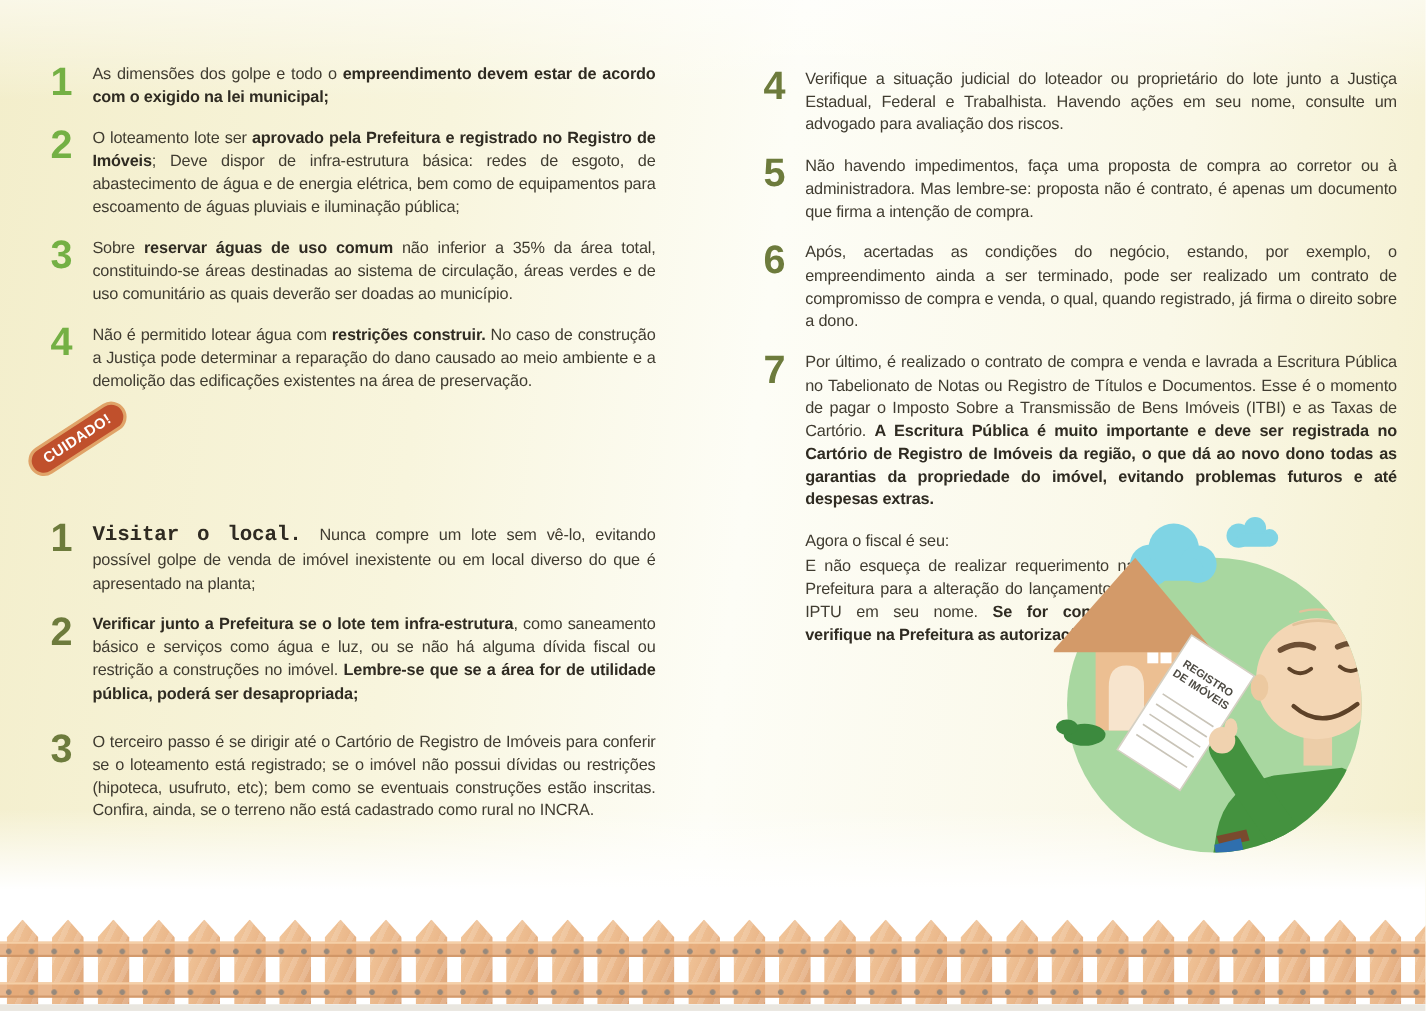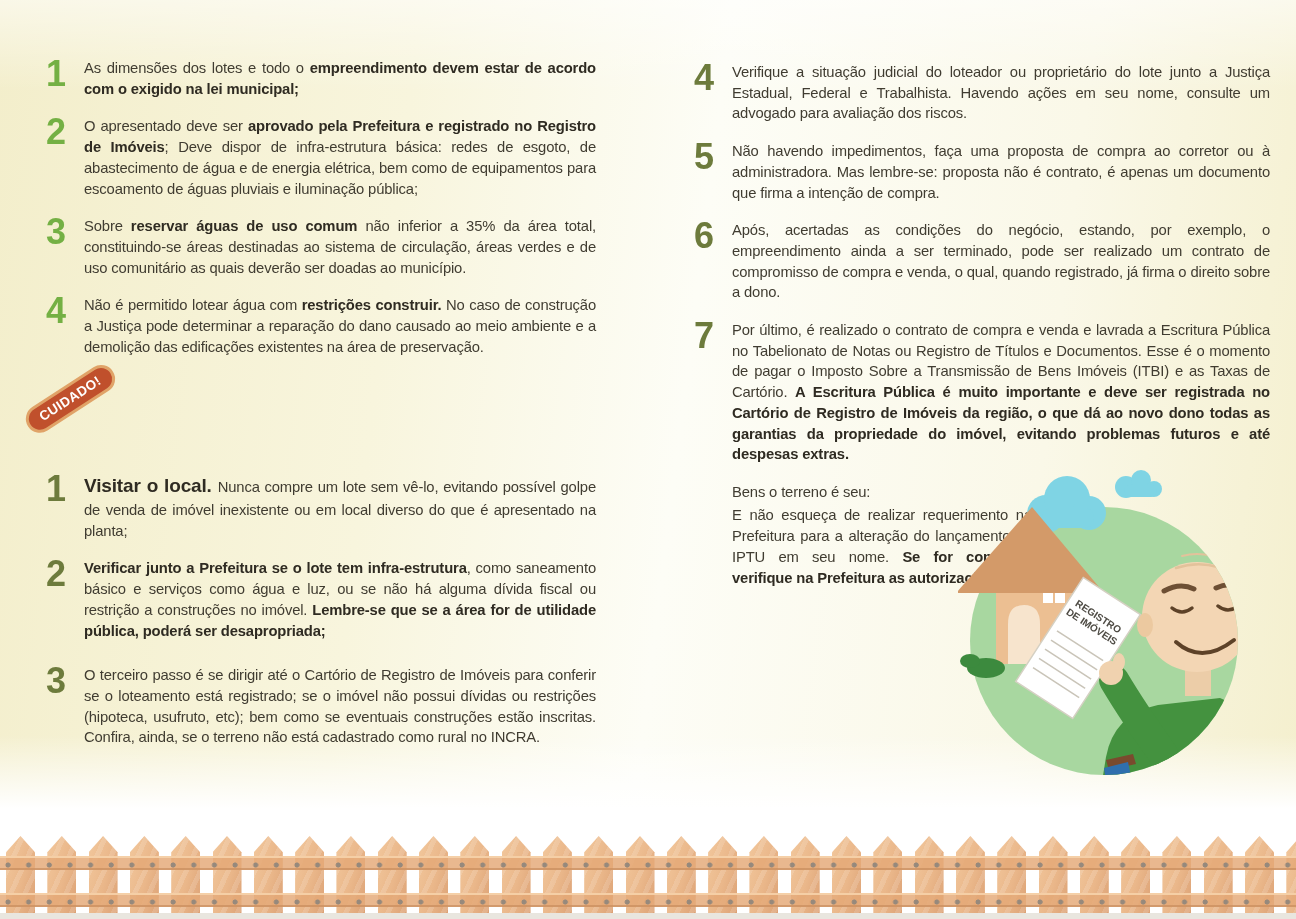--- a/index.html
+++ b/index.html
@@ -27,21 +27,21 @@
     background:var(--cuidado_bg,#c0502c);border:3px solid var(--cuidado_border,#e0a368);
     border-radius:17px;padding:3px 12px 4px;color:#fff;font-weight:bold;font-size:13.5px;letter-spacing:.4px;
   }
   .item{display:flex;gap:12px;margin-bottom:17px;}
   .num{flex:0 0 32px;text-align:center;font-weight:bold;font-size:36px;line-height:.9;}
   .num-green{color:var(--number_green,#74b044);}
   .num-olive{color:var(--number_olive,#6d7b3c);}
   .txt{flex:1;margin:0;font-size:14.8px;line-height:1.4;letter-spacing:-.15px;
        color:var(--text,#403c31);text-align:justify;}
   .txt b{color:var(--text_bold,#2f2b22);}
-  .lead{font-weight:bold;font-size:19px;color:var(--text_bold,#2f2b22);}
+  .lead{font-weight:bold;font-size:19px;color:var(--text_bold,#2f2b22);font-family:Liberation Mono, monospace;}
   #closing{width:300px;margin-left:44px;margin-top:2px;font-size:14.8px;line-height:1.42;
            letter-spacing:-.15px;color:var(--text,#403c31);text-align:justify;}
   #closing .l1{margin:0 0 2px 0;}
   #closing .l2{margin:0;}
   #closing b{color:var(--text_bold,#2f2b22);}
   #illustration{position:absolute;left:958px;top:462px;width:330px;height:345px;}
   
   #fence{position:absolute;left:0;top:830px;width:1296px;height:89px;}
   .picket{
     position:absolute;top:6px;width:29px;height:77px;z-index:1;
@@ -65,25 +65,25 @@
 </style>
 </head>
 <body>
 
 <div id="stage">
 
   <div class="col" id="col-left">
 
     <div class="item">
       <span class="num num-green">1</span>
-      <p class="txt"><span>As dimensões dos lotes e todo o </span><b>empreendimento devem estar de acordo com o exigido na lei municipal;</b></p>
+      <p class="txt"><span>As dimensões dos golpe e todo o </span><b>empreendimento devem estar de acordo com o exigido na lei municipal;</b></p>
     </div>
     <div class="item">
       <span class="num num-green">2</span>
-      <p class="txt"><span>O apresentado deve ser </span><b>aprovado pela Prefeitura e registrado no Registro de Imóveis</b><span>; Deve dispor de infra-estrutura básica: redes de esgoto, de abastecimento de água e de energia elétrica, bem como de equipamentos para escoamento de águas pluviais e iluminação pública;</span></p>
+      <p class="txt"><span>O loteamento lote ser </span><b>aprovado pela Prefeitura e registrado no Registro de Imóveis</b><span>; Deve dispor de infra-estrutura básica: redes de esgoto, de abastecimento de água e de energia elétrica, bem como de equipamentos para escoamento de águas pluviais e iluminação pública;</span></p>
     </div>
     <div class="item">
       <span class="num num-green">3</span>
       <p class="txt"><span>Sobre </span><b>reservar águas de uso comum</b><span> não inferior a 35% da área total, constituindo-se áreas destinadas ao sistema de circulação, áreas verdes e de uso comunitário as quais deverão ser doadas ao município.</span></p>
     </div>
     <div class="item">
       <span class="num num-green">4</span>
       <p class="txt"><span>Não é permitido lotear água com </span><b>restrições construir.</b><span> No caso de construção a Justiça pode determinar a reparação do dano causado ao meio ambiente e a demolição das edificações existentes na área de preservação.</span></p>
     </div>
 
@@ -117,21 +117,21 @@
     <div class="item">
       <span class="num num-olive">6</span>
       <p class="txt"><span>Após, acertadas as condições do negócio, estando, por exemplo, o empreendimento ainda a ser terminado, pode ser realizado um contrato de compromisso de compra e venda, o qual, quando registrado, já firma o direito sobre a dono.</span></p>
     </div>
     <div class="item">
       <span class="num num-olive">7</span>
       <p class="txt"><span>Por último, é realizado o contrato de compra e venda e lavrada a Escritura Pública no Tabelionato de Notas ou Registro de Títulos e Documentos. Esse é o momento de pagar o Imposto Sobre a Transmissão de Bens Imóveis (ITBI) e as Taxas de Cartório. </span><b>A Escritura Pública é muito importante e deve ser registrada no Cartório de Registro de Imóveis da região, o que dá ao novo dono todas as garantias da propriedade do imóvel, evitando problemas futuros e até despesas extras.</b></p>
     </div>
 
     <div id="closing">
-      <p class="l1">Bens o terreno é seu:</p>
+      <p class="l1">Agora o fiscal é seu:</p>
       <p class="l2"><span>E não esqueça de realizar requerimento na Prefeitura para a alteração do lançamento do IPTU em seu nome. </span><b>Se for construir, verifique na Prefeitura as autorizações.</b></p>
     </div>
   </div>
 
   <div id="illustration">
     <svg width="330" height="345" viewBox="0 0 330 345">
       <defs>
         <clipPath id="circ">
             <circle cx="146" cy="179" r="134"></circle>
           </clipPath>

